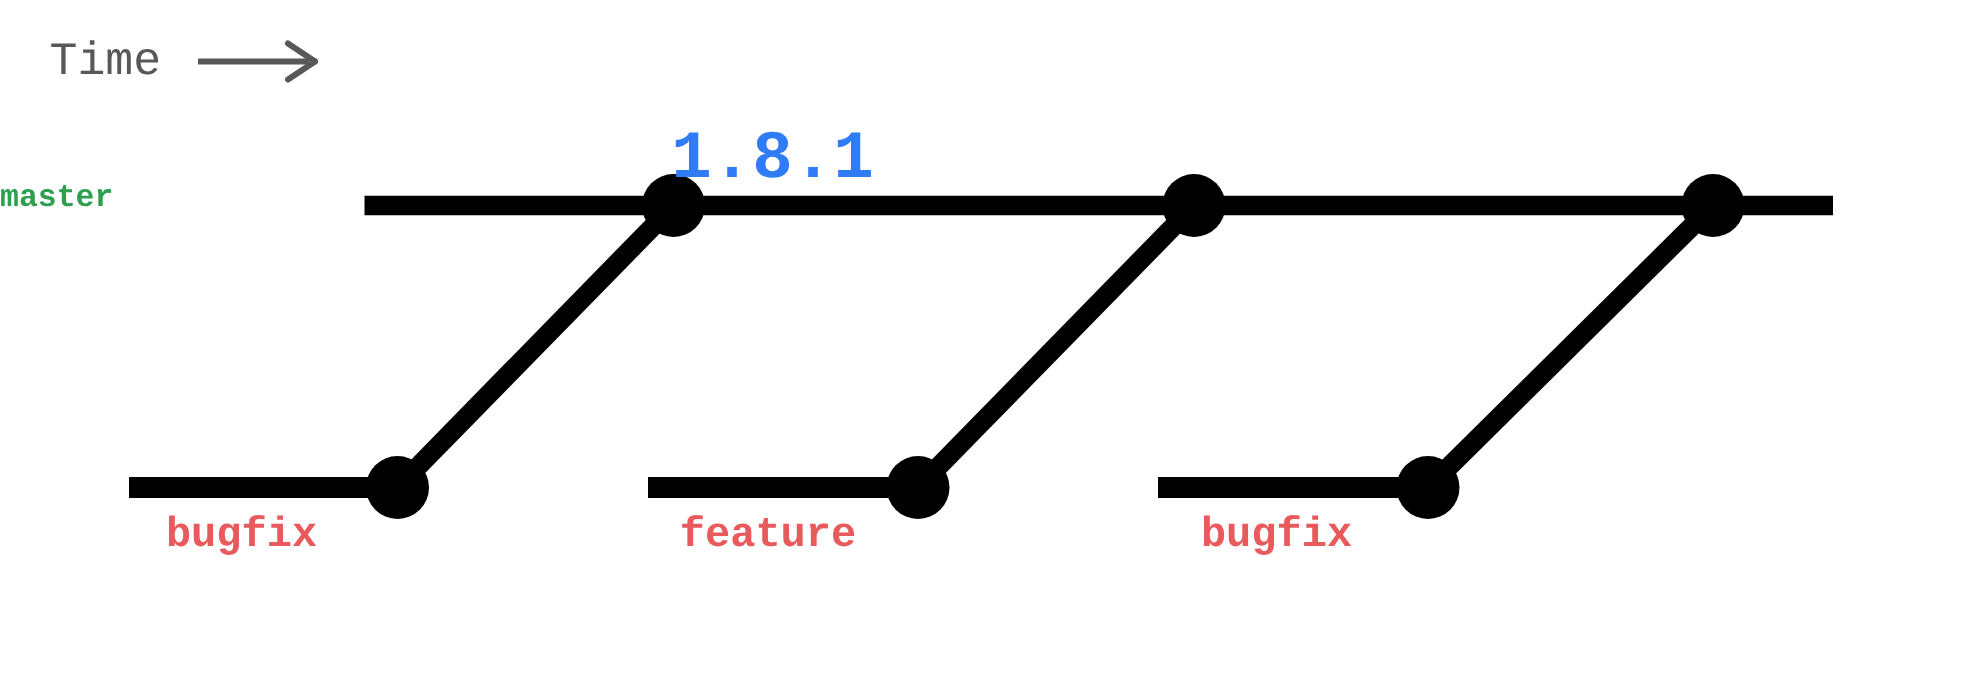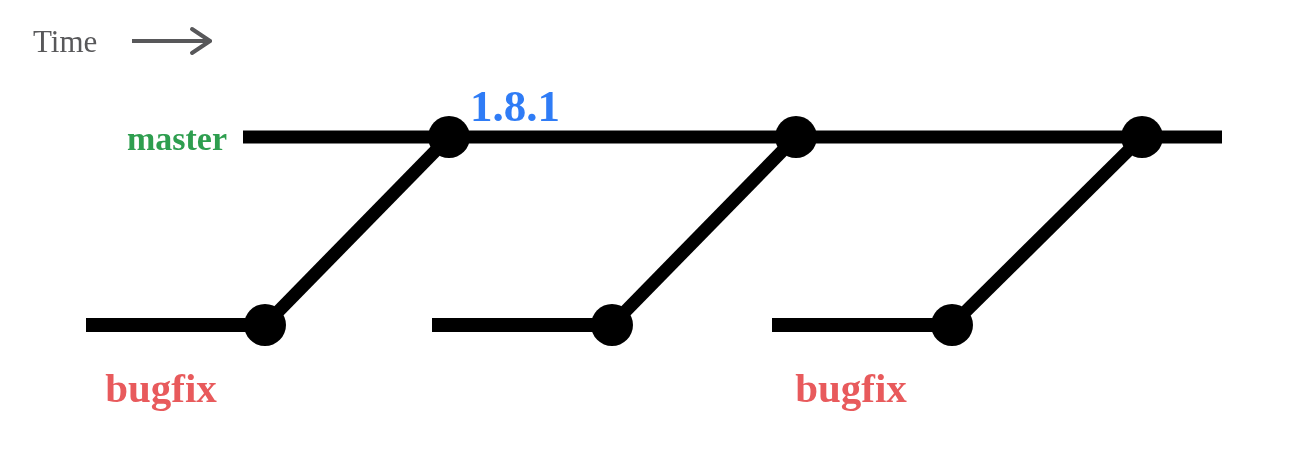--- a/index.html
+++ b/index.html
@@ -10,21 +10,21 @@
     --color-branch-label: #e85a5c;
     --color-background: #ffffff;
   }
   * { margin: 0; padding: 0; box-sizing: border-box; }
   html, body { background: var(--color-background); }
   .canvas {
     position: relative;
     width: 1310px;
     height: 456px;
     background: var(--color-background);
-    font-family: Liberation Serif, serif;
+    font-family: Liberation Mono, monospace;
     overflow: hidden;
     border-radius: 27px;
   }
   .diagram-svg {
     position: absolute;
     left: 0; top: 0;
     width: 1310px; height: 456px;
   }
   .graph-line { stroke: var(--color-line); }
   .graph-dot  { fill: var(--color-line); }
@@ -36,39 +36,38 @@
   }
   .time-label {
     left: 33px; top: 26px;
     font-size: 31px;
     font-weight: 400;
     color: var(--color-time-label);
   }
   .master-label {
     left: 0; top: 122px;
     width: 227px;
-    text-align: right;
-    font-size: 34px;
+    font-size: 21px;
     font-weight: 700;
     color: var(--color-master-label);
   }
   .release-label {
     top: 48px;
     transform: translateX(-50%);
     font-size: 45px;
     font-weight: 700;
     color: var(--color-release-label);
   }
   .release-1 { left: 515px; margin-top: 36px; }
   .release-2 { left: 852px; }
   .release-3 { left: 1199px; }
   .branch-label {
-    top: 368px;
+    top: 344px;
     transform: translateX(-50%);
-    font-size: 41px;
+    font-size: 28px;
     font-weight: 700;
     color: var(--color-branch-label);
   }
   .branch-1 { left: 161px; }
   .branch-2 { left: 512px; }
   .branch-3 { left: 851px; }
 </style>
 </head>
 <body>
 
@@ -101,15 +100,16 @@
     <circle class="graph-dot" cx="952" cy="325" r="21"></circle>
   </svg>
 
   <span class="label time-label">Time</span>
 
   <span class="label master-label">master</span>
 
   <span class="label release-label release-1">1.8.1</span>
 
   <span class="label branch-label branch-1">bugfix</span>
+  <span class="label branch-label branch-2">feature</span>
   <span class="label branch-label branch-3">bugfix</span>
 
 </div>
 
 </body></html>

